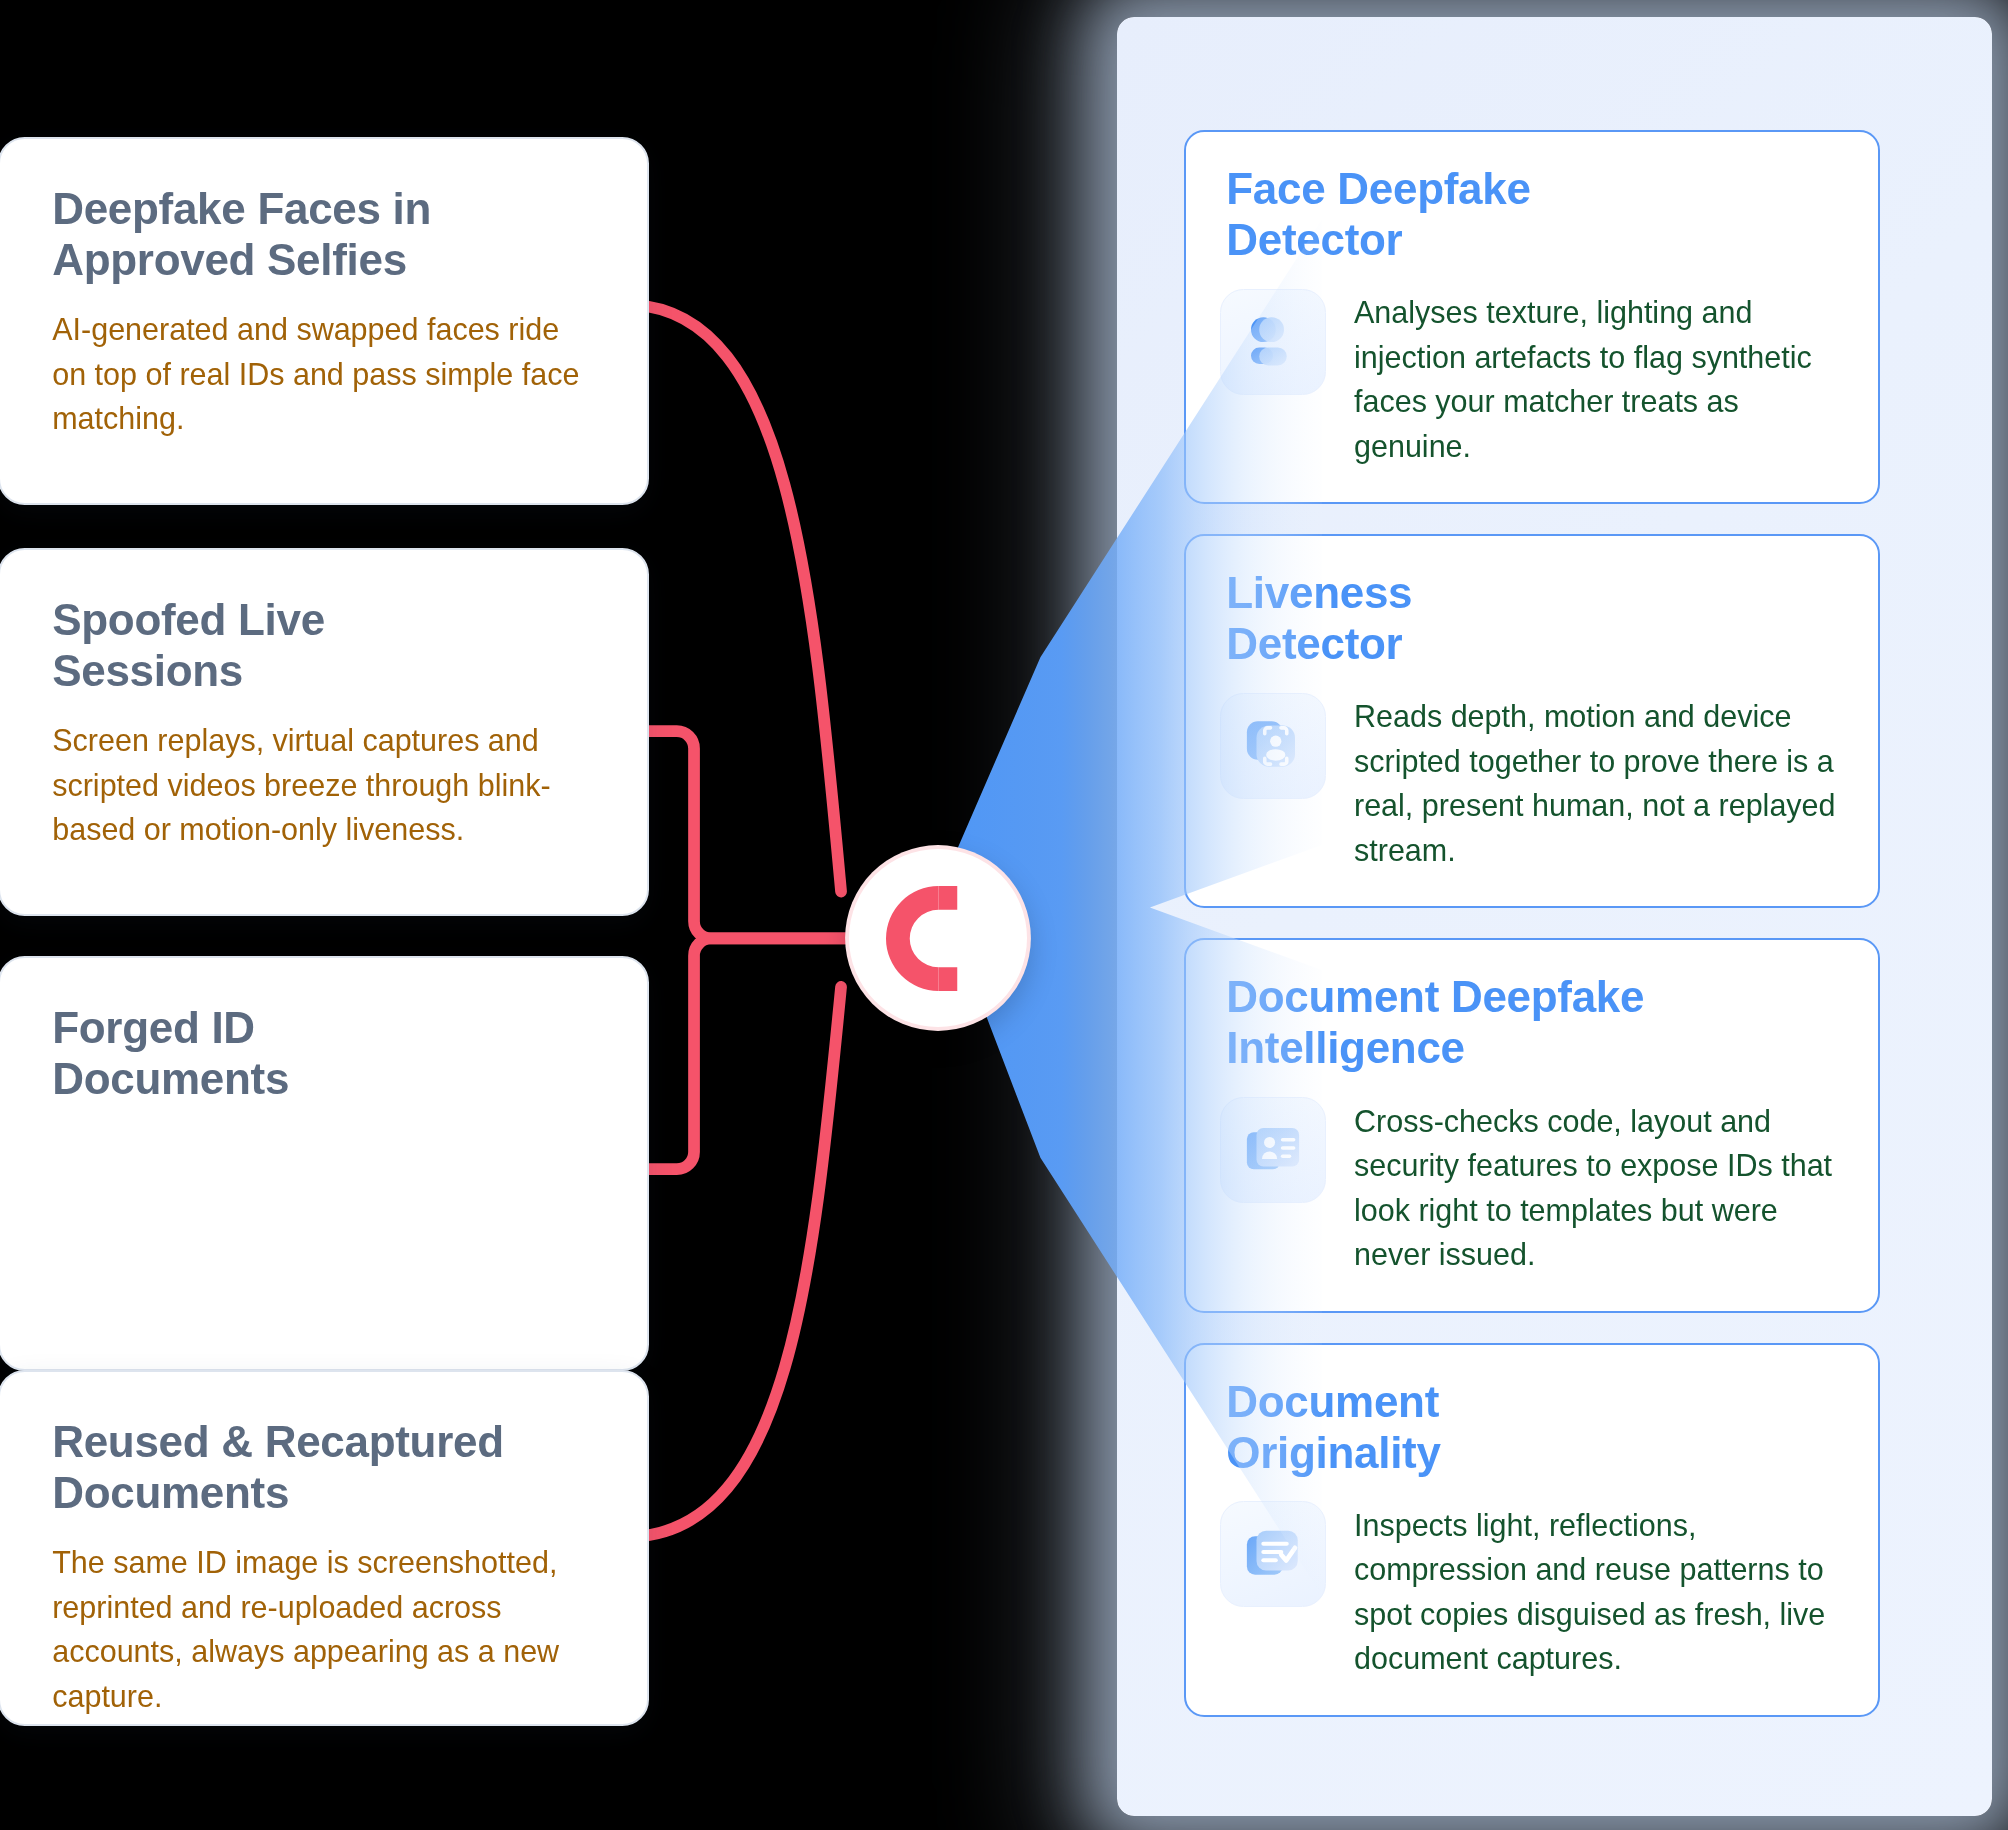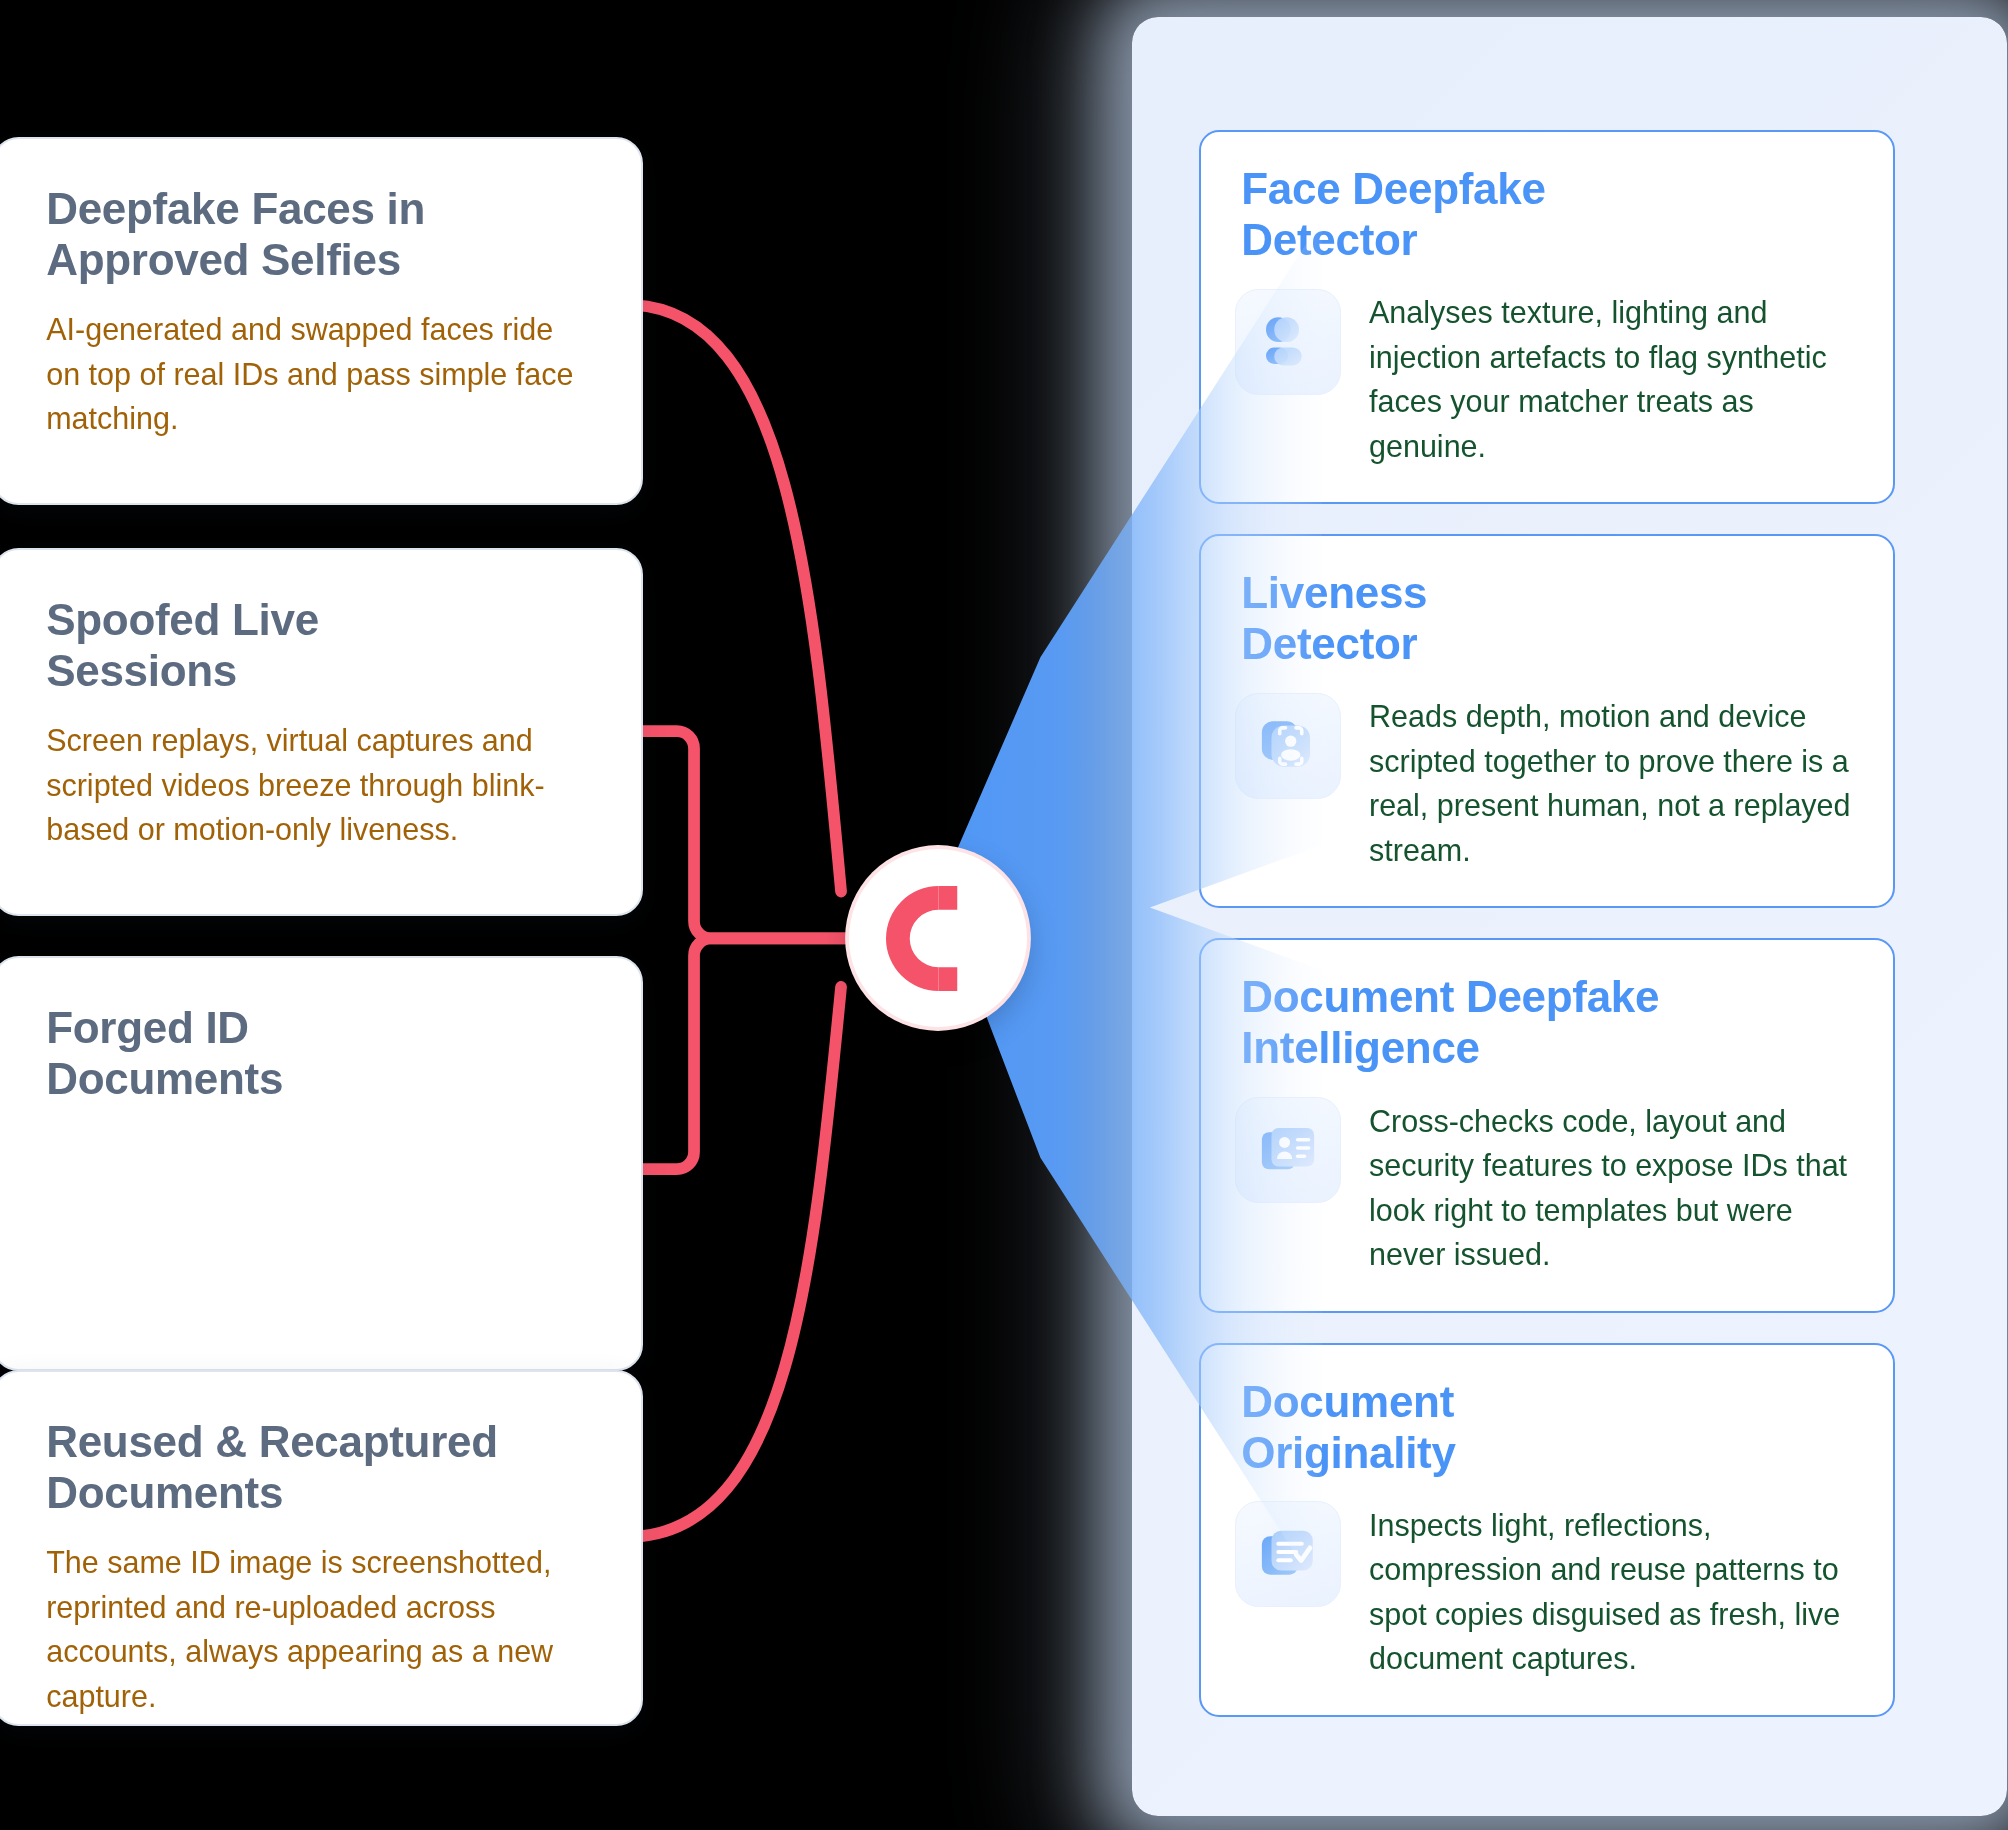--- a/index.html
+++ b/index.html
@@ -12,21 +12,21 @@
   }
   #stage {
     position: relative;
     width: 2009px; height: 1830px;
     background: #000;
   }
 
   
   .threat-col {
     position: absolute;
-    left: 0px; top: 0px;
+    left: 6px; top: 0px;
     width: 649px; height: 1830px; text-decoration: underline;
   }
   .threat-card {
     position: absolute;
     left: -7.8px;
     width: 651px;
     background: #ffffff;
     border: 2.3px solid #dde4ee;
     border-radius: 26.6px;
     padding: 44px 52px 34px 52px;
@@ -77,25 +77,24 @@
     background: #ffffff;
     box-shadow: 0 0 0 3.9px #fde3e6, 0 11px 31px rgba(0,0,0,0.22);
     display: flex; align-items: center; justify-content: center;
   }
 
   
   #panel {
     position: absolute;
     left: 1117px; top: 17px;
     width: 875px; height: 1799px;
-    border-radius: 26px;
+    border-radius: 17px;
     background: linear-gradient(135deg, #e7eefc 0%, #eaf1fd 40%, #edf3fe 100%);
     box-shadow: 0 0 63px 31px rgba(200,220,250,0.55),
                 0 0 125px 55px rgba(210,228,252,0.30);
-    margin-left: 15px;
   }
   #panel-inner {
     position: absolute;
     left: 67px; top: 113px;
     width: 696px;
     display: flex;
     flex-direction: column;
     gap: 30px;
   }
   .detector-card {

